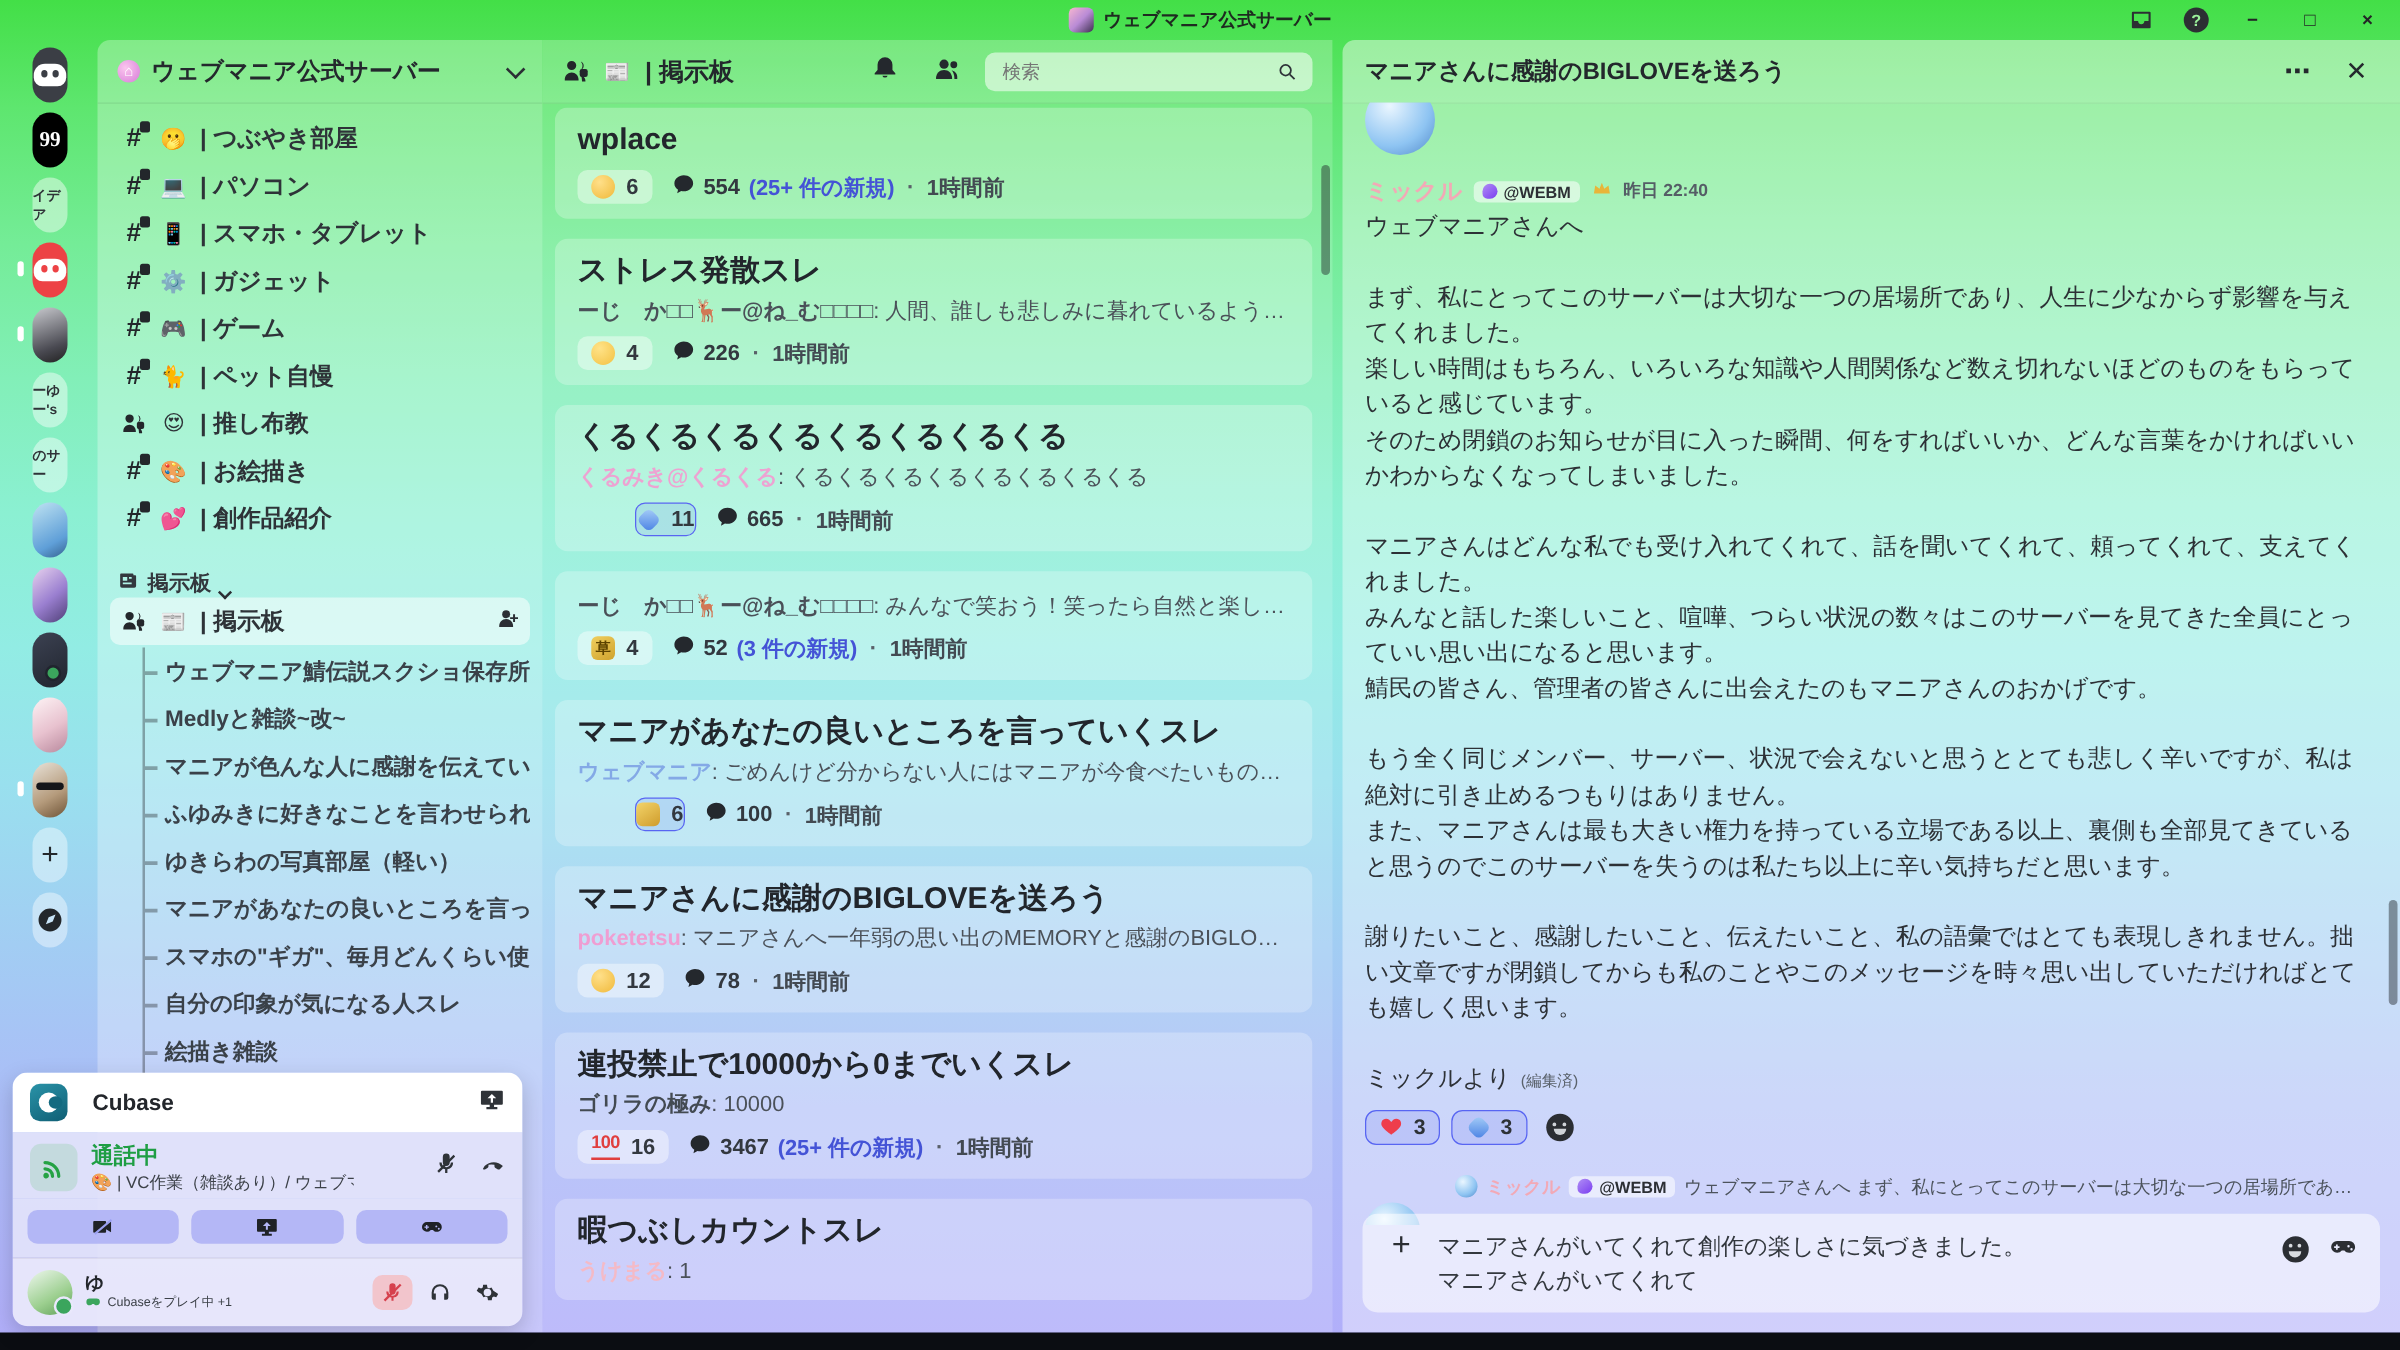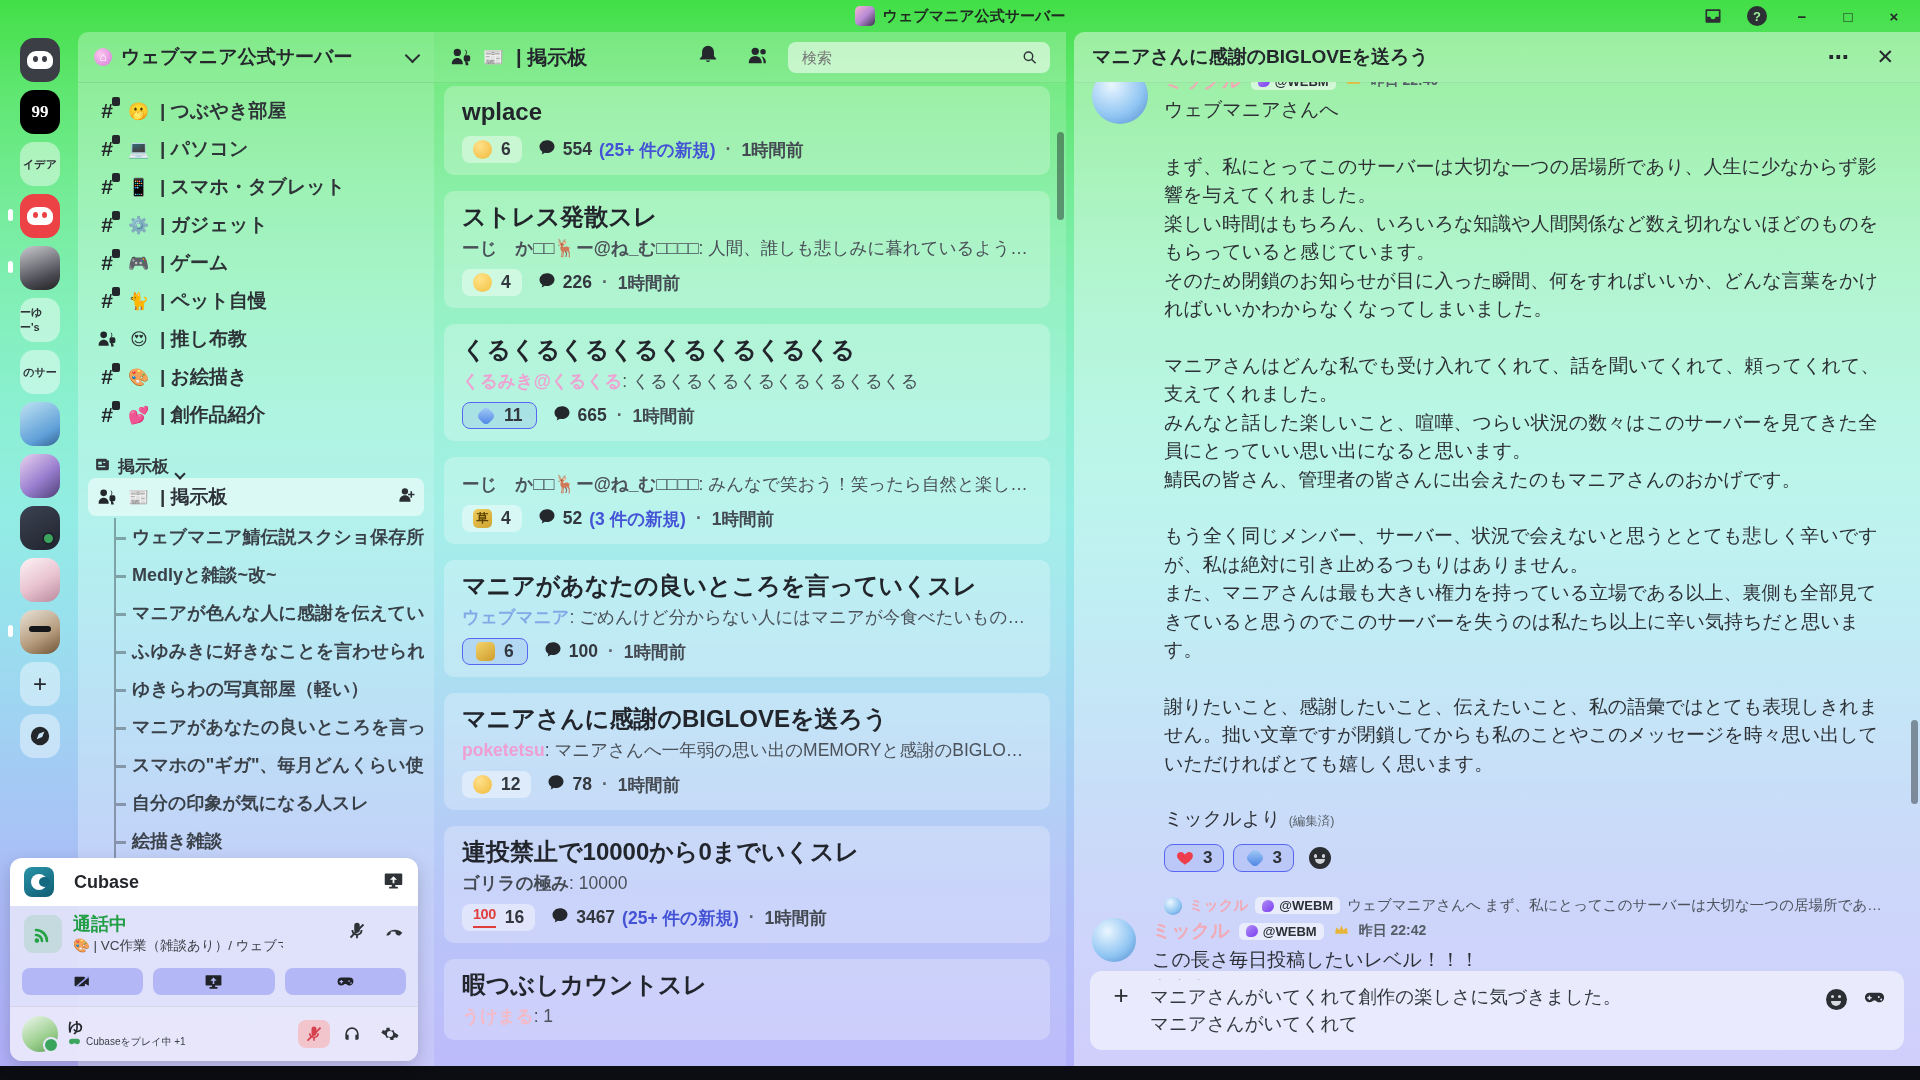--- a/index.html
+++ b/index.html
@@ -10,21 +10,21 @@
   .titlebar{position:absolute;top:0;left:0;right:0;height:32px;display:flex;align-items:center;justify-content:center;font-size:15px;color:#1e2b20;font-weight:600;}
   .tb-center{display:flex;align-items:center;gap:8px;}
   .tb-avatar{width:20px;height:20px;border-radius:5px;background:linear-gradient(135deg,#f7b7d0 0%,#b98bd6 50%,#3c2f4e 100%);}
   .tb-right{position:absolute;right:14px;top:0;height:32px;display:flex;align-items:center;gap:22px;}
   .tbi{width:22px;height:22px;display:flex;align-items:center;justify-content:center;}
   .tbi svg{width:20px;height:20px;fill:#2c2f33;}
   .qmark{width:20px;height:20px;border-radius:50%;background:#2c2f33;color:#9bf09b;font-size:13px;font-weight:800;display:flex;align-items:center;justify-content:center;}
   .winbtn{font-size:15px;color:#232526;width:24px;text-align:center;}
   
   .rail{position:absolute;left:12px;top:38px;width:56px;display:flex;flex-direction:column;gap:8px;align-items:center;}
-  .rail-item{position:relative;width:40px;height:44px;border-radius:14px;display:flex;align-items:center;justify-content:center;font-size:11px;color:#2f3338;overflow:visible;}
+  .rail-item{position:relative;width:28px;height:44px;border-radius:14px;display:flex;align-items:center;justify-content:center;font-size:11px;color:#2f3338;overflow:visible;}
   .rail-item .pip{position:absolute;left:-12px;top:15px;width:5px;height:12px;border-radius:3px;background:#fff;}
   .k-discord-home{background:#3b3e45;}
   .k-discord-red{background:#ed4245;}
   .blob{width:26px;height:18px;background:#fff;border-radius:9px 9px 7px 7px;position:relative;}
   .blob:before,.blob:after{content:"";position:absolute;top:5px;width:5px;height:6px;border-radius:50%;background:inherit;background:#3b3e45;}
   .k-discord-red .blob:before,.k-discord-red .blob:after{background:#ed4245;}
   .blob:before{left:6px;} .blob:after{right:6px;}
   .k-server-text-dark{background:#000;color:#fff;font-weight:800;font-size:17px;font-family:"Liberation Serif",serif;}
   .k-server-text{background:rgba(255,255,255,0.45);font-size:11px;font-weight:600;}
   .k-avatar-hood{background:linear-gradient(160deg,#c8c9ce,#4a4a52 70%,#222);}
@@ -101,42 +101,42 @@
   .f-hic svg{width:22px;height:22px;fill:#24282d;}
   .search-box{position:relative;width:238px;height:31px;background:rgba(255,255,255,0.55);border-radius:8px;display:flex;align-items:center;padding:0 12px;}
   .search-box input{border:none;outline:none;background:transparent;font-size:15px;color:#2e3338;width:100%;font-family:inherit;}
   .search-box svg{width:17px;height:17px;fill:none;stroke:#2e3338;stroke-width:2.2;}
   .cards{position:absolute;top:54px;left:10px;right:16px;bottom:0;display:flex;flex-direction:column;gap:16px;overflow:hidden;}
   .card{background:rgba(255,255,255,0.26);border-radius:10px;padding:11px 18px 12px 18px;flex:0 0 auto;}
   .card-title{font-size:24px;font-weight:800;color:#22262c;line-height:1.25;}
   .card-prev{font-size:17.5px;color:#4b5159;margin-top:4px;white-space:nowrap;overflow:hidden;text-overflow:ellipsis;}
   .card-foot{display:flex;align-items:center;gap:16px;margin-top:9px;font-size:17.5px;color:#33383f;font-weight:600;}
   .rpill{display:inline-flex;align-items:center;gap:9px;background:rgba(255,255,255,0.42);border-radius:8px;padding:3px 11px;}
-  .rpill.active{border:1.6px solid #5865f2;background:rgba(88,101,242,0.13);padding:2px 13px;}
+  .rpill.active{border:1.6px solid #5865f2;background:rgba(88,101,242,0.13);padding:2px 0;margin-left:46px;}
   .chip{width:19px;height:19px;display:inline-block;flex:0 0 auto;}
   .chip.thumb{background:radial-gradient(circle at 35% 30%,#ffe08a,#f0b93a);border-radius:50%;}
   .chip.face{background:radial-gradient(circle at 35% 30%,#ffe388,#f3c143);border-radius:50%;position:relative;}
   .chip.cheers{background:linear-gradient(145deg,#f3d46a,#cf9c2c);border-radius:5px;}
   .chip.kusa{background:linear-gradient(145deg,#f0cf5e,#cfa22e);border-radius:5px;color:#5d4300;font-size:12px;font-weight:800;text-align:center;line-height:19px;}
   .chip.diamond{background:linear-gradient(135deg,#a9d0f8,#477fe3);transform:rotate(45deg);border-radius:4.5px;width:14px;height:14px;margin:2.5px;}
   .chip.hundred{width:auto;color:#e03e3e;font-weight:800;font-size:14.5px;line-height:15px;border-bottom:2.5px solid #e03e3e;letter-spacing:-0.5px;}
   .chip.heart svg{width:18px;height:18px;fill:#ee3d4c;}
   .cmt{display:inline-flex;align-items:center;gap:7px;}
   .cmt svg{width:18px;height:18px;fill:#24282d;}
   .newlbl{color:#4453d6;font-weight:700;}
   .dot-sep{color:#596068;margin:0 -6px;}
   .f-time{color:#434a52;font-weight:600;}
   .sb-thumb{position:absolute;width:7px;border-radius:4px;background:rgba(30,35,40,0.45);}
   
   .threadp{position:absolute;left:1074px;top:32px;right:0;bottom:14px;background:rgba(255,255,255,0.40);border-top-left-radius:10px;overflow:hidden;}
   .t-header{height:50px;display:flex;align-items:center;padding:0 18px;gap:12px;border-bottom:1px solid rgba(0,0,0,0.05);background:rgba(255,255,255,0.08);}
   .t-title{font-size:19px;font-weight:700;color:#23272c;flex:1;white-space:nowrap;overflow:hidden;}
   .t-hic{font-size:21px;color:#24282d;margin:0 8px;font-weight:700;}
   .msgs{position:absolute;top:50px;left:0;right:10px;bottom:86px;overflow:hidden;padding:0 18px;}
-  .msg{display:flex;gap:16px;}
+  .msg{display:flex;gap:16px;flex-direction:column;}
   .avatar{flex:0 0 auto;border-radius:50%;}
   .av-56{width:56px;height:56px;}
   .av-44{width:44px;height:44px;}
   .av-mikkuru{background:radial-gradient(circle at 35% 30%,#eaf6ff,#8ec4f2 60%,#4f87c9);}
   .msg-body{flex:1;min-width:0;}
   .name-row{display:flex;align-items:center;gap:9px;margin-bottom:2px;}
   .uname{font-size:19px;font-weight:800;}
   .badge{display:inline-flex;align-items:center;gap:5px;background:rgba(255,255,255,0.55);border-radius:5px;padding:1px 7px;font-size:13px;font-weight:800;color:#2c2f34;}
   .badge .bicon{width:12px;height:12px;border-radius:50% 50% 50% 4px;background:linear-gradient(140deg,#b08ef5,#7a3df0);display:inline-block;}
   .crown svg{width:17px;height:17px;fill:#e8b53a;}

